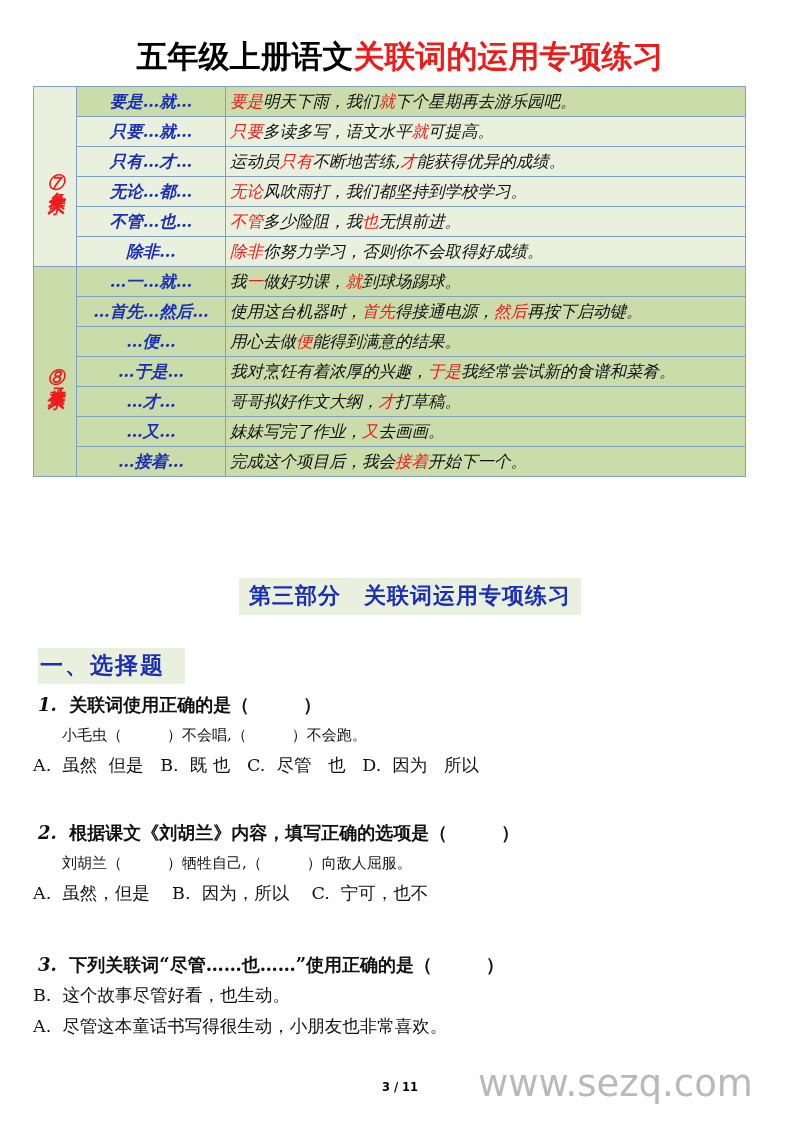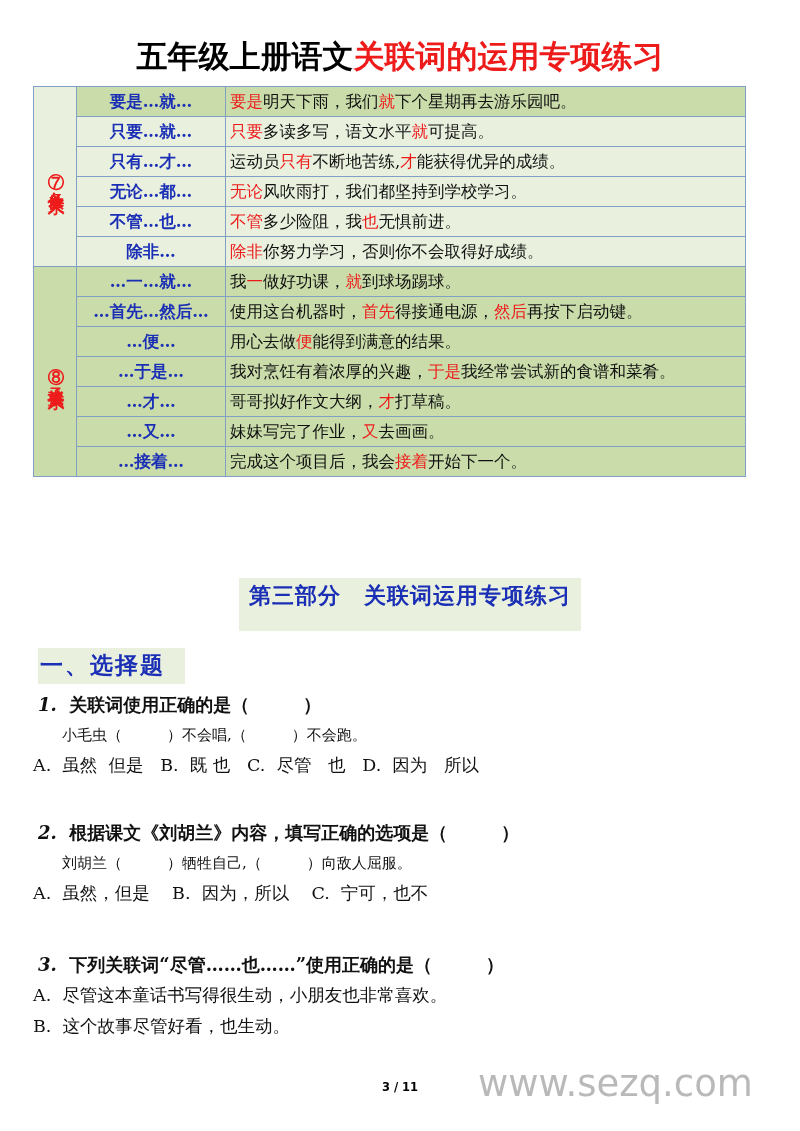--- a/index.html
+++ b/index.html
@@ -48,20 +48,21 @@
     border-collapse: collapse;
     table-layout: fixed;
     font-family: "DejaVu Serif", "Liberation Serif", serif;
   }
   .rel-table td {
     border: 1px solid #7f9fc4;
     padding: 2px 4px;
     vertical-align: middle;
     font-size: 16.5px;
     line-height: 25px;
+    font-style: italic;
   }
   .cat-cell {
     width: 34px;
     text-align: center;
     color: #ee1b1b;
     font-weight: bold;
     font-size: 17px;
     letter-spacing: 1px;
     padding: 0;
   }
@@ -102,21 +103,21 @@
     text-align: center;
   }
   .part-heading .band {
     display: inline-block;
     background: #e9f1de;
     color: #1a2fb5;
     font-family: "DejaVu Serif", "Liberation Serif", serif;
     font-weight: bold;
     font-size: 22px;
     letter-spacing: 1px;
-    padding: 3px 10px 20px 10px;
+    padding: 3px 10px 4px 10px;
     white-space: pre;
     margin-left: 20px;
   }
 
   
   .sec-heading {
     position: absolute;
     left: 38px;
     top: 648px;
   }
@@ -275,21 +276,21 @@
         <div class="q-sentence">小毛虫（　　　）不会唱,（　　　）不会跑。</div>
         <div class="q-options">A.  虽然  但是   B.  既 也   C.  尽管   也   D.  因为   所以</div>
       </div>
       <div style="position: absolute; top: 818px; left: 0px; width: 800px;">
         <div class="q-stem"><span class="num">2.  </span><span>根据课文《刘胡兰》内容，填写正确的选项是（　　　）</span></div>
         <div class="q-sentence">刘胡兰（　　　）牺牲自己,（　　　）向敌人屈服。</div>
         <div class="q-options">A.  虽然，但是    B.  因为，所以    C.  宁可，也不</div>
       </div>
       <div style="position: absolute; top: 950px; left: 0px; width: 800px;">
         <div class="q-stem"><span class="num">3.  </span><span>下列关联词“尽管……也……”使用正确的是（　　　）</span></div>
+        <div class="q-optline">B.  这个故事尽管好看，也生动。</div>
         <div class="q-optline">A.  尽管这本童话书写得很生动，小朋友也非常喜欢。</div>
-        <div class="q-optline">B.  这个故事尽管好看，也生动。</div>
       </div>
     </div>
 
   <div class="page-num">3 / 11</div>
   <div class="watermark">www.sezq.com</div>
 
 </div>
 
 </body></html>

